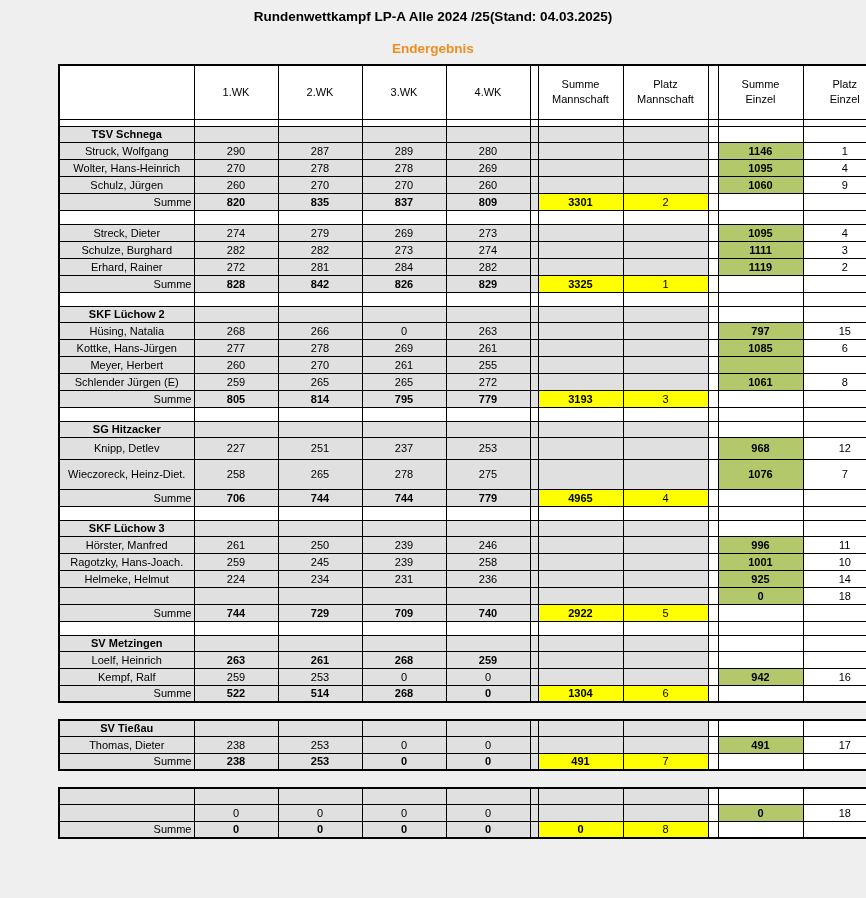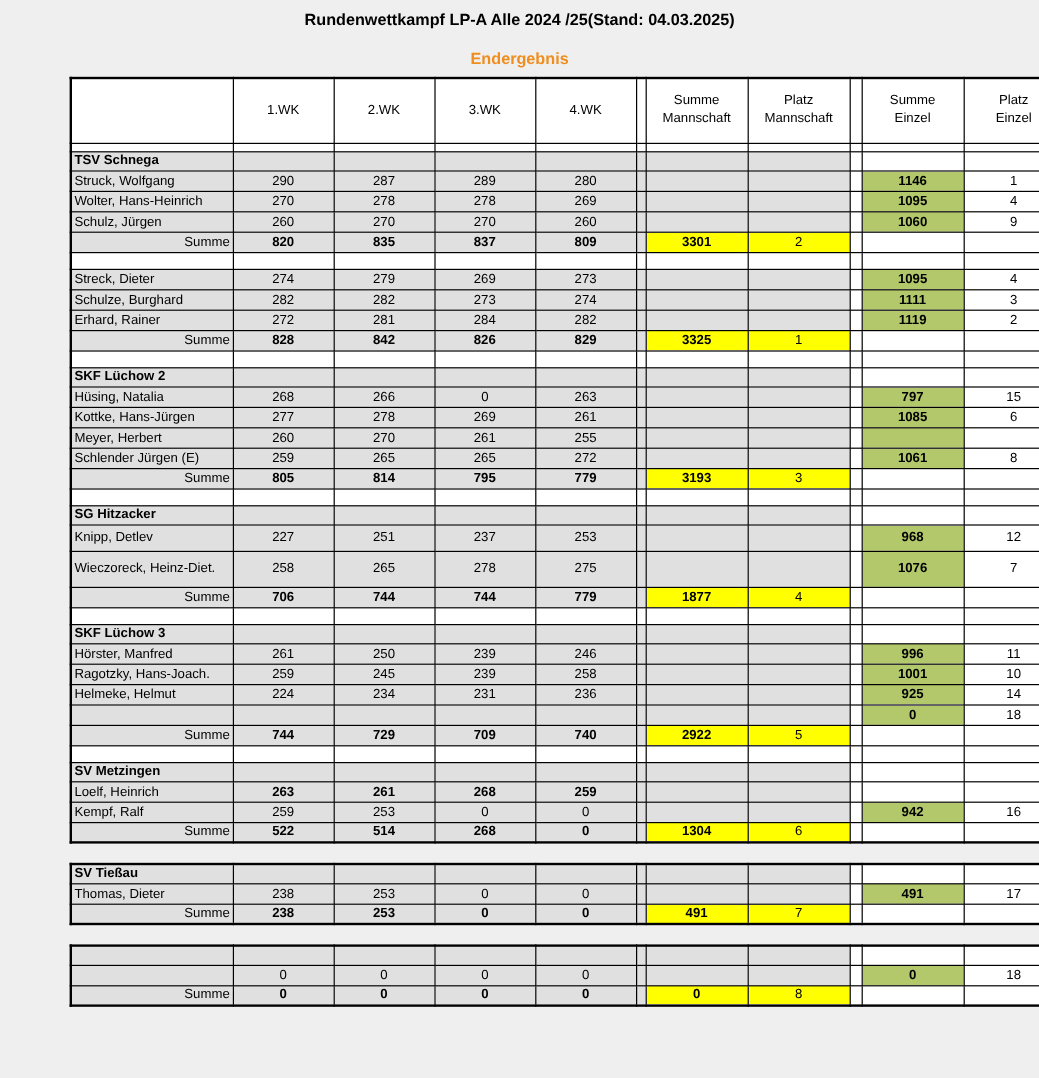--- a/index.html
+++ b/index.html
@@ -24,21 +24,21 @@
   tr.h-gap{height:14px}
   tr.h-team{height:16px}
   tr.h-row{height:17px}
   tr.h-tall1{height:22px}
   tr.h-tall2{height:30px}
   .gray{background:var(--gray,#e0e0e0);}
   .green{background:var(--green,#b2c86a);}
   .yellow{background:var(--yellow,#ffff00);margin-top:48px;}
   .num{text-align:center;}
   .b{font-weight:bold;}
-  .name{text-align:left;padding-left:3px;}
+  .name{text-align:center;padding-left:3px;}
   .right{text-align:right;padding-right:3px;}
   .vbottom{vertical-align:bottom;padding-bottom:2px;}
   table.results.standalone{margin-top:16px;}
 </style>
 </head>
 <body>
 
 <div class="title-line">
   <span>Rundenwettkampf LP-A Alle  2024 /25</span><span class="stand">(Stand: 04.03.2025)</span>
 </div>
@@ -365,21 +365,21 @@
           <td class="num b green">1076</td>
           <td class="num vbottom">7</td>
         </tr>
         <tr class="h-row">
           <td class="right gray">Summe</td>
           <td class="num b gray">706</td>
           <td class="num b gray">744</td>
           <td class="num b gray">744</td>
           <td class="num b gray">779</td>
           <td class="gray"></td>
-          <td class="num b yellow">1877</td>
+          <td class="num b yellow">4965</td>
           <td class="num yellow">4</td>
           <td></td>
           <td></td>
           <td></td>
         </tr>
         <tr class="h-gap">
           <td></td>
           <td></td>
           <td></td>
           <td></td>

